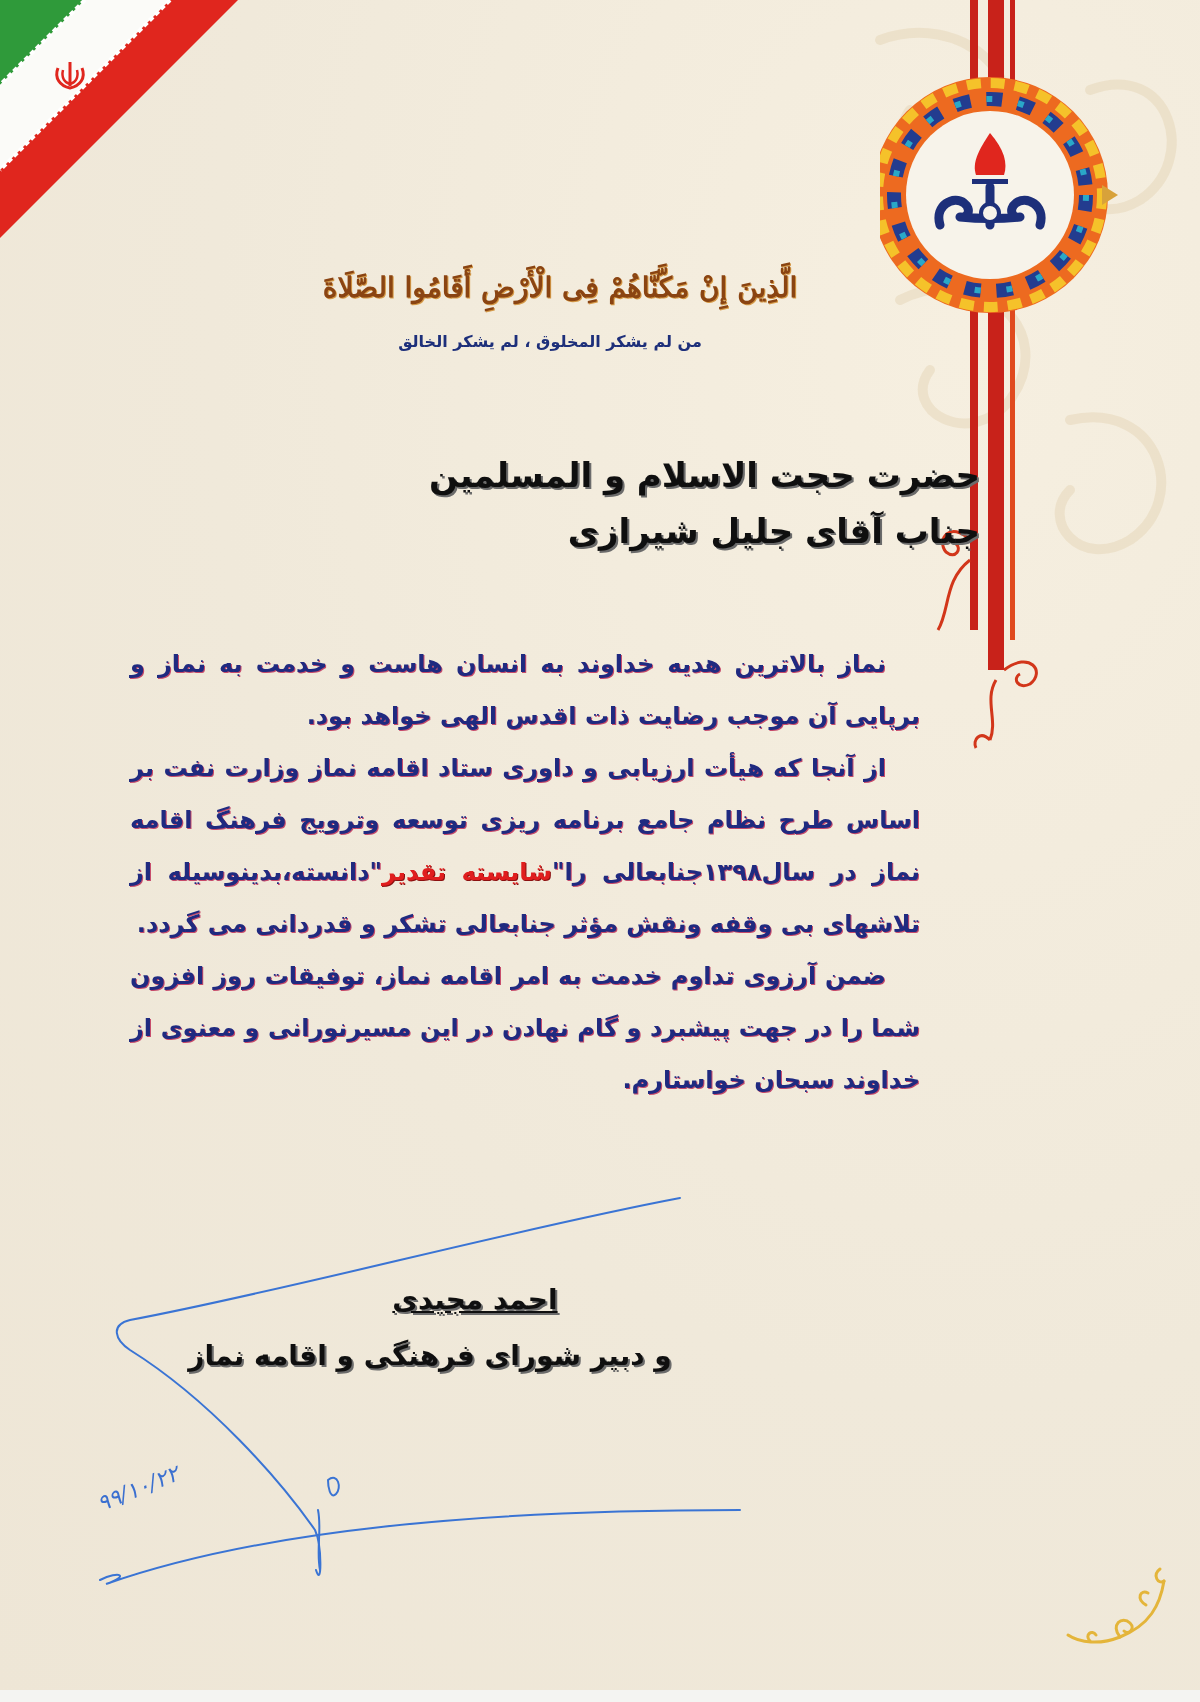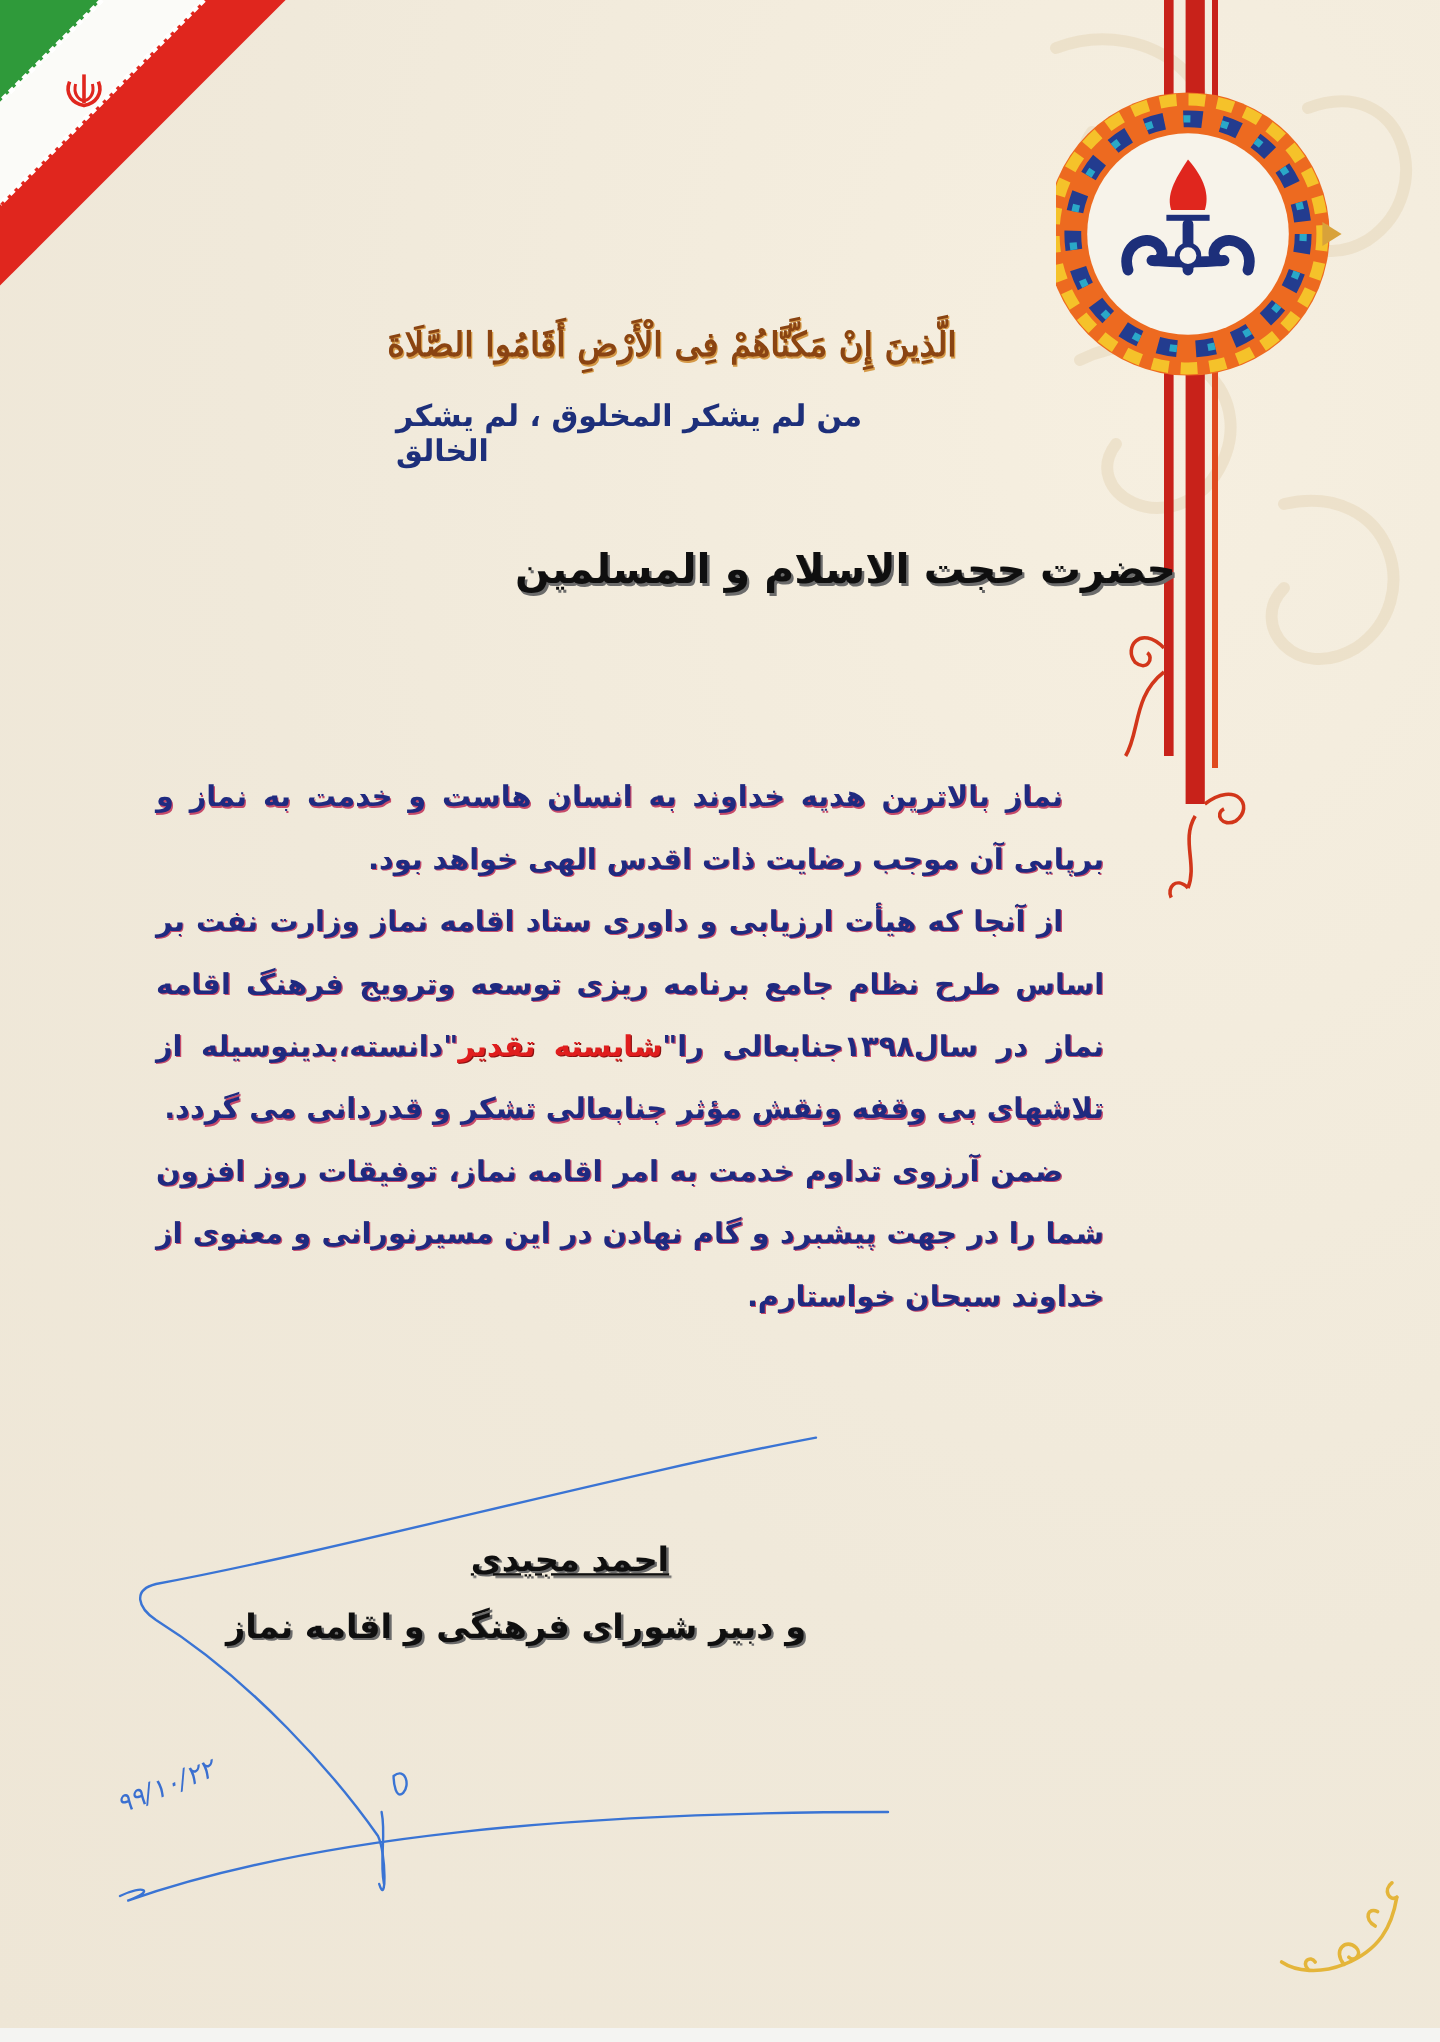--- a/index.html
+++ b/index.html
@@ -39,23 +39,23 @@
 
     
     .verse {
       position: absolute; left: 280px; top: 255px; width: 560px; text-align: center;
       direction: rtl; font-family: "DejaVu Serif", serif; font-weight: bold;
       font-size: 28px; color: #8a4412;
       text-shadow: 1px 1px 0 #d59a48;
       margin-top: 16px;
     }
     .hadith {
-      position: absolute; left: 330px; top: 332px; width: 440px; text-align: left;
+      position: absolute; left: 330px; top: 332px; width: 440px; text-align: center;
       direction: rtl; font-family: "DejaVu Sans", sans-serif; font-weight: bold;
-      font-size: 25px; color: #1d2f7a;
+      font-size: 16px; color: #1d2f7a;
     }
 
     
     .recipient {
       position: absolute; left: 360px; top: 447px; width: 620px;
       direction: rtl; text-align: right;
       font-family: "DejaVu Sans", sans-serif; font-weight: bold;
       font-size: 34px; line-height: 56px; color: #0f0f0f;
       text-shadow: 2px 2px 0 #6b6b6b;
     }
@@ -149,20 +149,21 @@
       <path d="M124,670 C150,650 166,672 150,684 C138,690 132,678 140,674"></path>
       <path d="M116,680 C104,700 118,720 110,740 M110,740 C100,730 92,740 96,748"></path>
     </g>
   </svg>
 
   <div class="verse">الَّذِینَ إِنْ مَكَّنَّاهُمْ فِی الْأَرْضِ أَقَامُوا الصَّلَاةَ</div>
   <div class="hadith">من لم یشکر المخلوق ، لم یشکر الخالق</div>
 
   <div class="recipient">
     <div>حضرت حجت الاسلام و المسلمین</div>
+    <div>جناب آقای جلیل شیرازی</div>
   </div>
 
   <div class="body-text">
     <p>نماز بالاترین هدیه خداوند به انسان هاست و خدمت به نماز و برپایی آن موجب رضایت ذات اقدس الهی خواهد بود.</p>
     <p><span>از آنجا که هیأت ارزیابی و داوری ستاد اقامه نماز وزارت نفت بر اساس طرح نظام جامع برنامه ریزی توسعه وترویج فرهنگ اقامه نماز در سال۱۳۹۸جنابعالی را"</span><span class="highlight">شایسته تقدیر</span><span>"دانسته،بدینوسیله از تلاشهای بی وقفه ونقش مؤثر جنابعالی تشکر و قدردانی می گردد.</span></p>
     <p>ضمن آرزوی تداوم خدمت به امر اقامه نماز، توفیقات روز افزون شما را در جهت پیشبرد و گام نهادن در این مسیرنورانی و معنوی از خداوند سبحان خواستارم.</p>
   </div>
 
   <div class="signer">
     <span class="name-line">احمد مجیدی</span>

